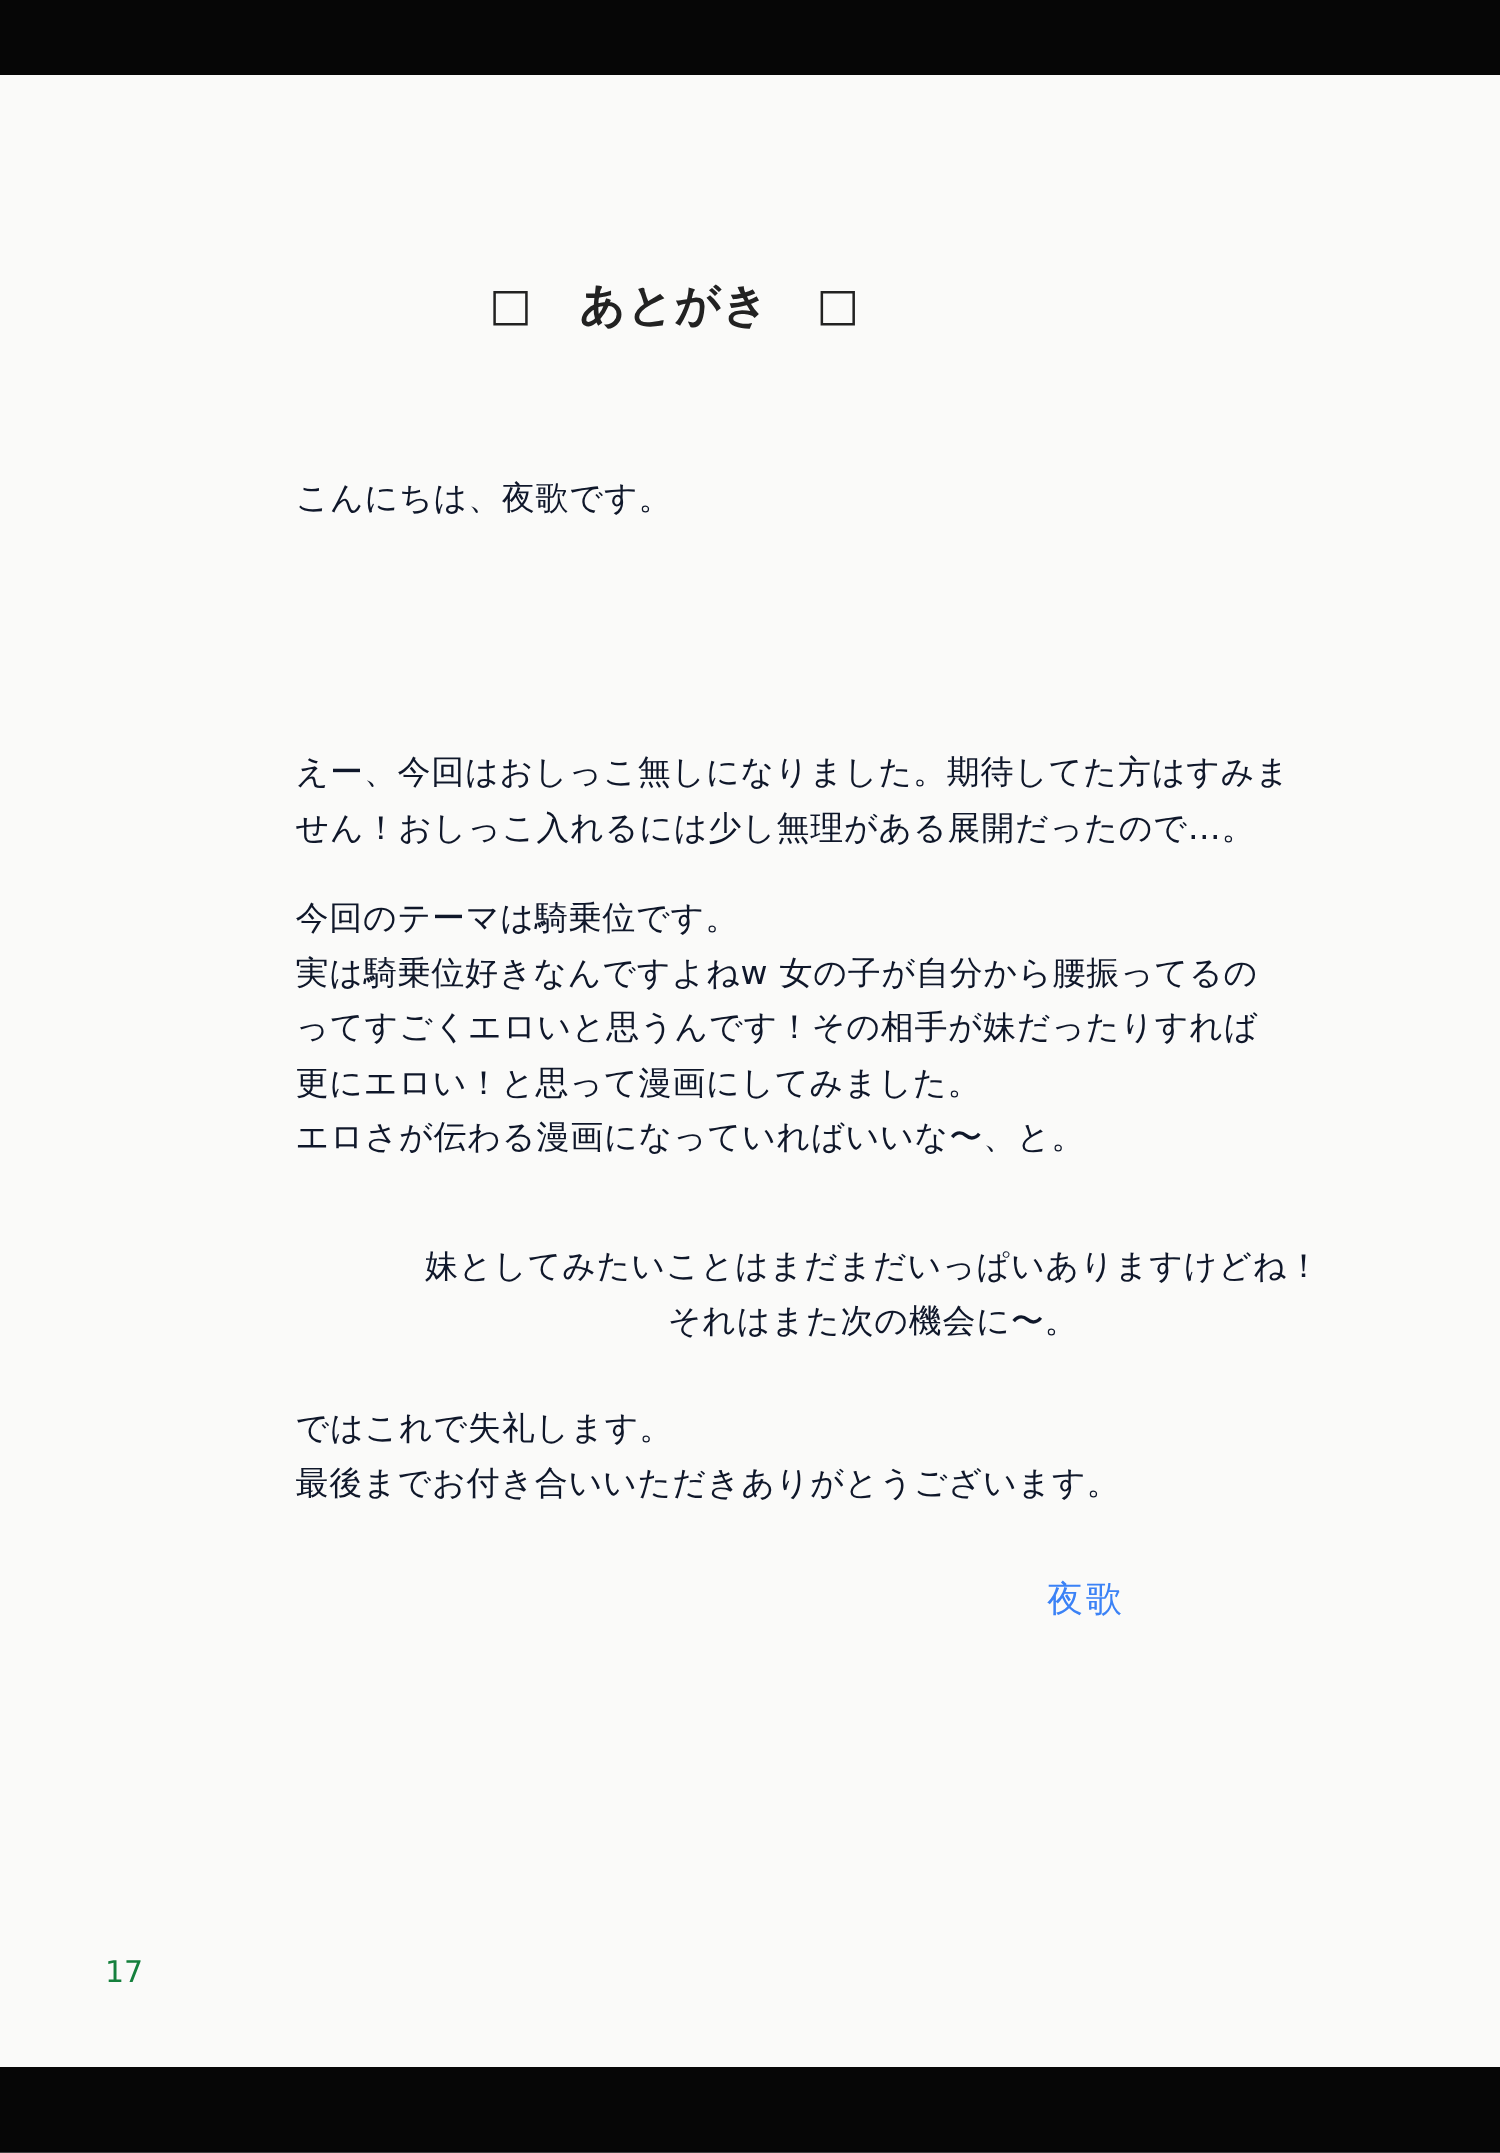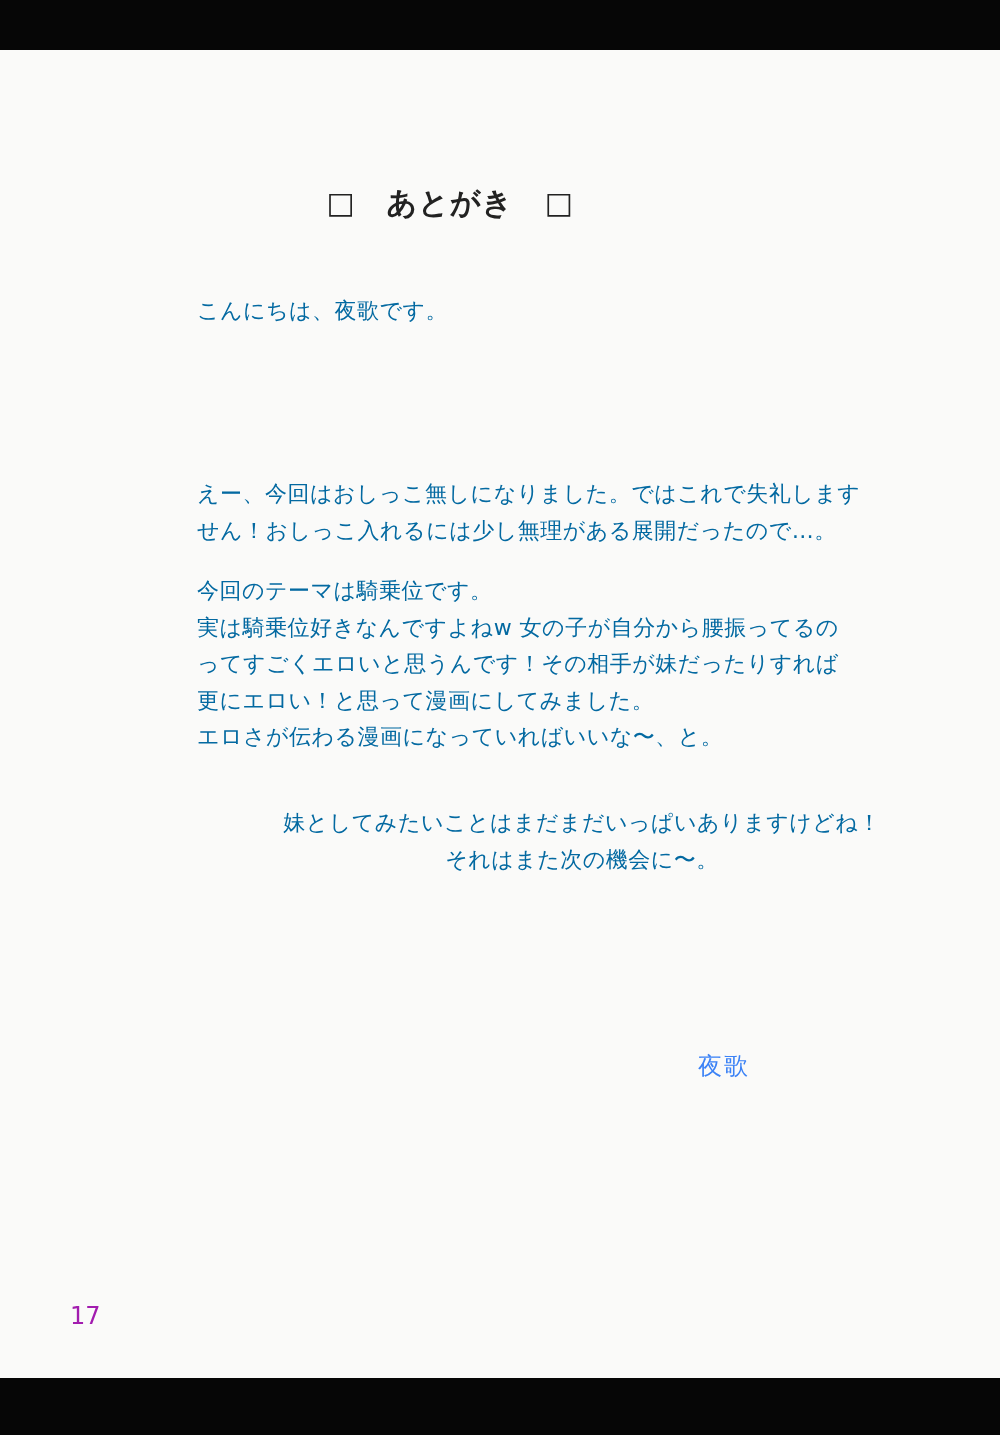--- a/index.html
+++ b/index.html
@@ -50,68 +50,71 @@
     color: #222;
   }
   .para {
     position: absolute;
     left: 197px;
     width: 770px;
     font-size: 22px;
     line-height: 36.5px;
     white-space: pre-line;
     letter-spacing: 0.5px;
-    color: #0369a1;
+    color: #0f172a;
+    margin-top: 22px;
   }
   .para.p1 { top: 243px; }
   .para.p2 { top: 316px; }
   .para.p3 { top: 426px; }
   .para.p4 { top: 523px; }
   .para.p5 { top: 755px; text-align: center; }
   .para.p6 { top: 863px; }
   .signature {
     position: absolute;
     top: 1000px;
     left: 698px;
     font-size: 24px;
     letter-spacing: 2px;
     color: #3b82f6;
   }
   .page-number {
     position: absolute;
     top: 1252px;
     left: 70px;
-    font-size: 24px;
-    color: #a21caf;
+    font-size: 20px;
+    color: #15803d;
   }
 </style>
 </head>
 <body>
 
 <div class="scan-border top"></div>
 
 <div class="page">
 
   <div class="title">□　あとがき　□</div>
 
   <div class="para p1">こんにちは、夜歌です。</div>
 
 
-  <div class="para p3">えー、今回はおしっこ無しになりました。ではこれで失礼します
+  <div class="para p3">えー、今回はおしっこ無しになりました。期待してた方はすみま
 せん！おしっこ入れるには少し無理がある展開だったので…。</div>
 
   <div class="para p4">今回のテーマは騎乗位です。
 実は騎乗位好きなんですよねw 女の子が自分から腰振ってるの
 ってすごくエロいと思うんです！その相手が妹だったりすれば
 更にエロい！と思って漫画にしてみました。
 エロさが伝わる漫画になっていればいいな〜、と。</div>
 
   <div class="para p5">妹としてみたいことはまだまだいっぱいありますけどね！
 それはまた次の機会に〜。</div>
 
+  <div class="para p6">ではこれで失礼します。
+最後までお付き合いいただきありがとうございます。</div>
 
   <div class="signature">夜歌</div>
 
   <div class="page-number">17</div>
 
 </div>
 
 <div class="scan-border bottom"></div>
 
 </body></html>

